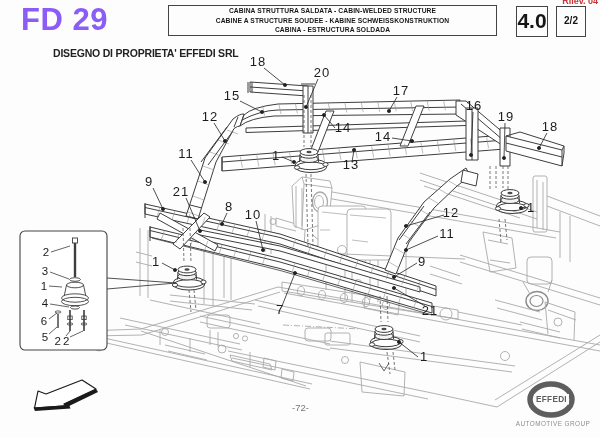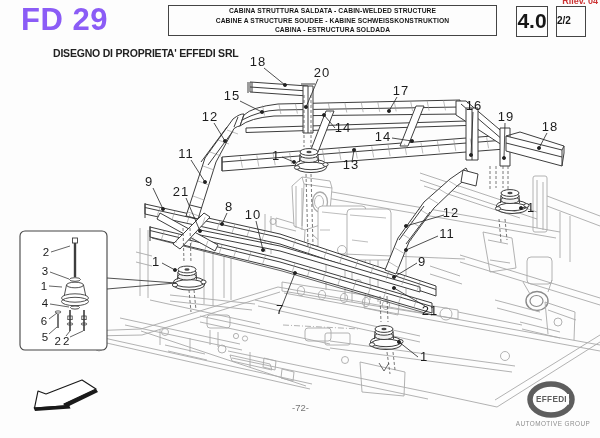--- a/index.html
+++ b/index.html
@@ -1,21 +1,21 @@
 <!DOCTYPE html>
 <html><head>
 <meta charset="utf-8">
 <style>
 html,body{margin:0;padding:0;}
 body{width:600px;height:438px;overflow:hidden;background:#fdfdfd;font-family:"Liberation Sans",sans-serif;position:relative;}
 .hdr-title{position:absolute;left:21px;top:-1px;font-size:31px;font-weight:bold;color:#8b5cf6;letter-spacing:0.5px;margin-top:3px;text-align:center;}
 .hdr-box{position:absolute;left:168px;top:5px;width:329px;height:31px;border:1px solid #444;box-sizing:border-box;text-align:center;display:flex;flex-direction:column;justify-content:center;}
 .hdr-box div{font-size:6.7px;font-weight:bold;color:#161616;line-height:1.45;letter-spacing:0.1px;}
 .hdr-40{position:absolute;left:502px;top:6px;width:32px;height:31px;border:1.5px solid #444;box-sizing:border-box;text-align:center;font-size:21px;font-weight:bold;color:#161616;line-height:28px;margin-left:14px;}
-.hdr-22{position:absolute;left:556px;top:6px;width:30px;height:31px;border:1.5px solid #444;box-sizing:border-box;font-size:10px;font-weight:bold;color:#161616;line-height:28px;}
+.hdr-22{position:absolute;left:556px;top:6px;width:30px;height:31px;border:1.5px solid #444;box-sizing:border-box;text-align:center;font-size:10px;font-weight:bold;color:#161616;line-height:28px;}
 .hdr-red{position:absolute;right:2px;top:-4px;font-size:9px;font-weight:bold;color:#cc3434;}
 .disegno{position:absolute;left:17px;top:46.5px;font-size:10.5px;font-weight:bold;color:#222;letter-spacing:-0.2px;padding-left:36px;}
 .p53{position:absolute;left:292px;top:402px;font-size:9.5px;color:#777;}
 .agroup{position:absolute;left:503px;top:419.5px;width:100px;text-align:center;font-size:6.4px;letter-spacing:0.45px;color:#8e8e8e;white-space:nowrap;}
 svg{position:absolute;left:0;top:0;}
 </style>
 </head>
 <body>
 <div class="hdr-title">FD 29</div>
 <div class="hdr-box">

